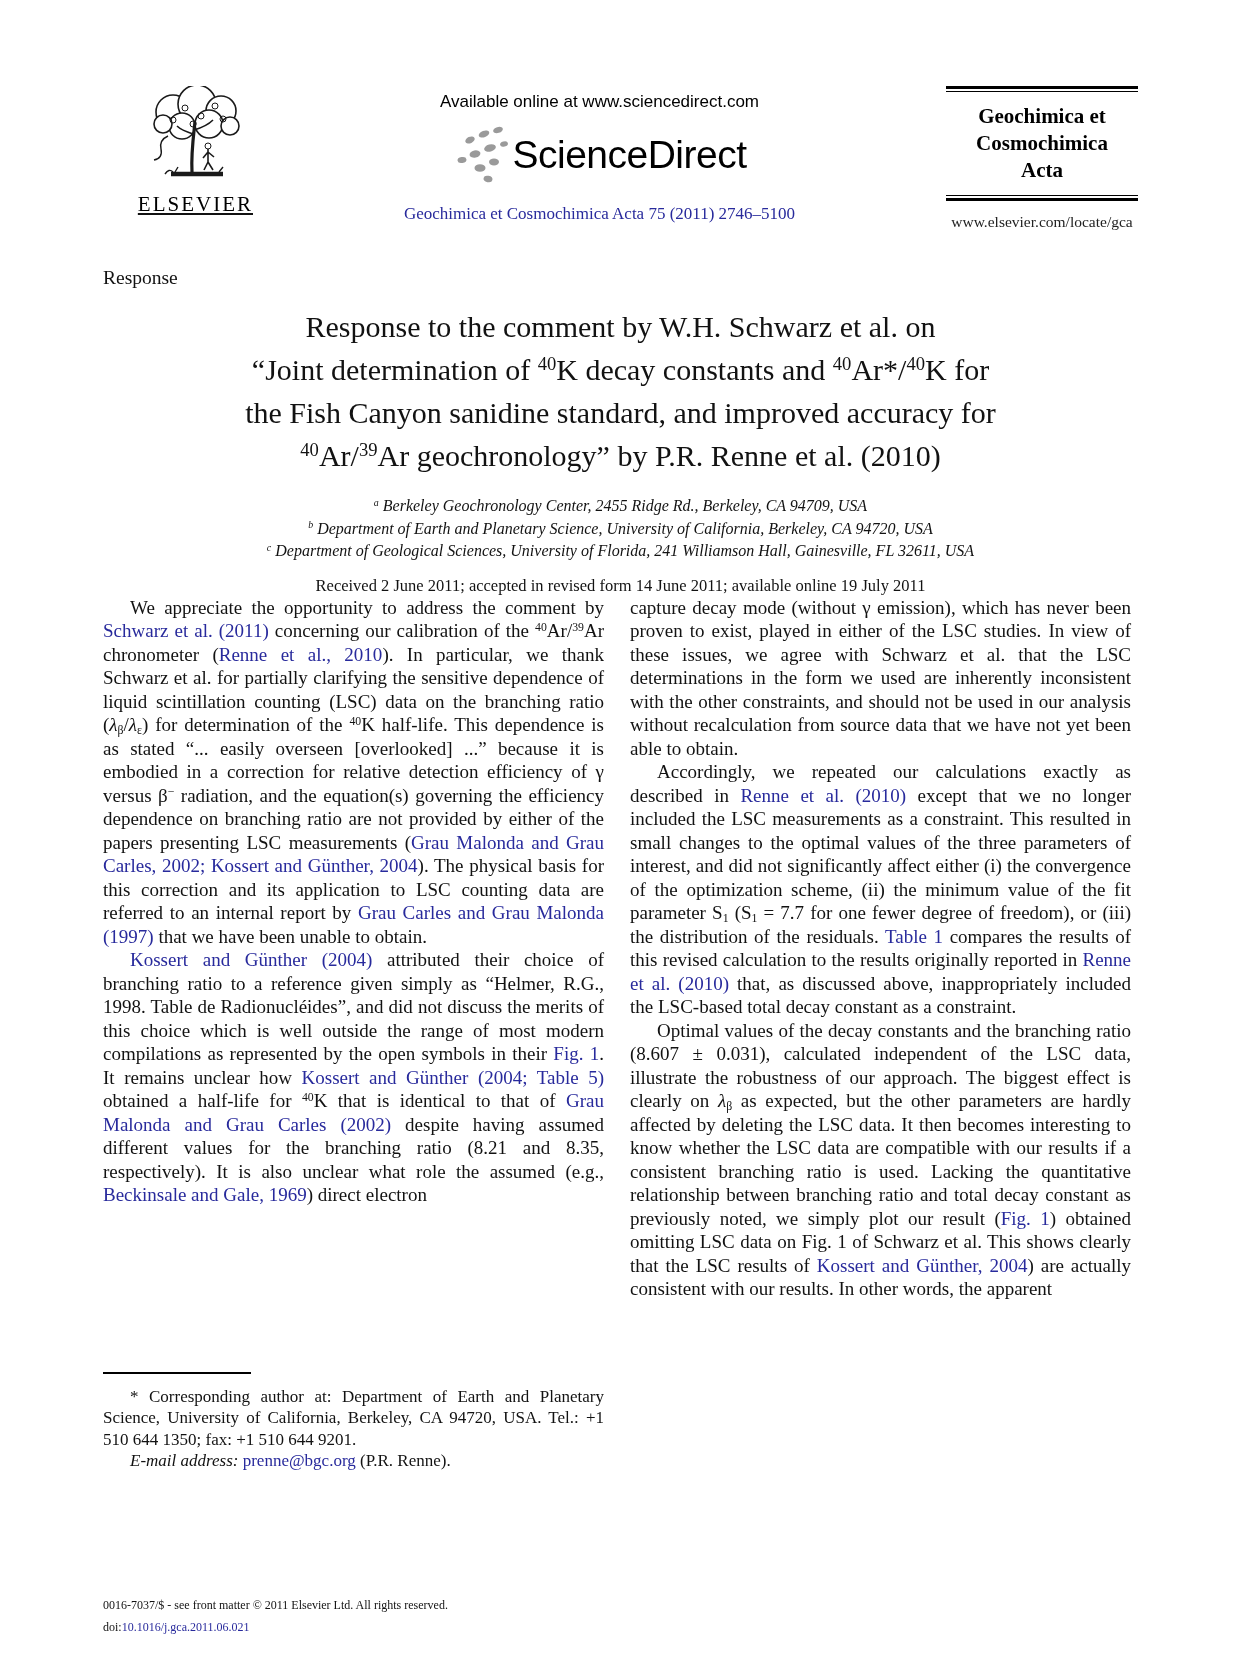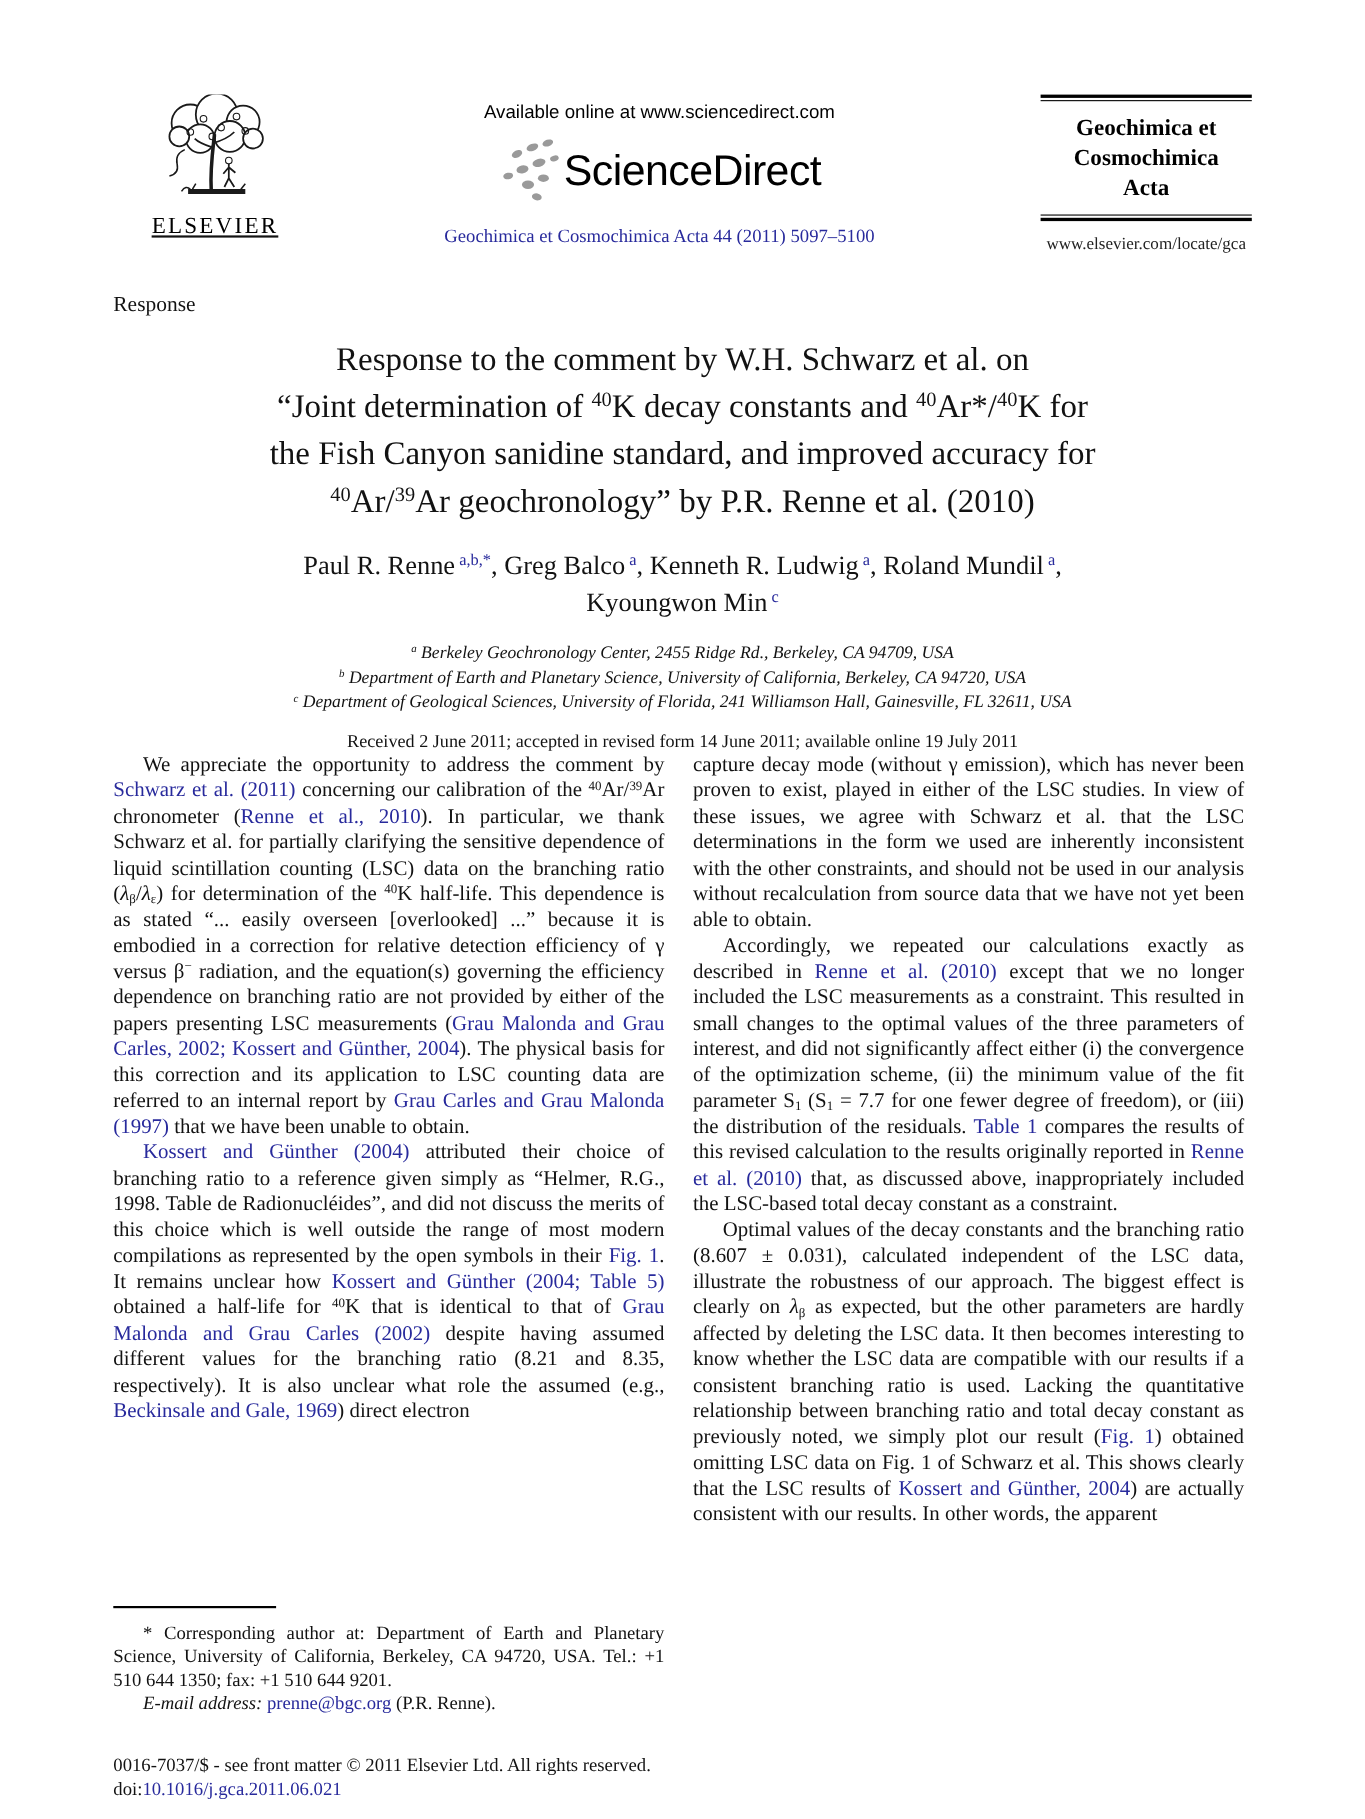--- a/index.html
+++ b/index.html
@@ -39,21 +39,21 @@
   .col p.noindent { text-indent:0; }
 
   
   .footnote { margin-top:auto; }
   .footnote-rule { width:148px; border-top:2px solid #000; margin-bottom:12px; }
   .footnote p { font-size:17px; line-height:21.5px; margin:0; text-align:justify; }
   .fn-corr { text-indent:12px; }
   .fn-mail { text-indent:22px; }
 
   
-  .footer { position:absolute; left:103px; bottom:16px; font-size:17px; line-height:22px; }
+  .footer { position:absolute; left:103px; bottom:16px; font-size:12px; line-height:22px; }
 
   
   .link { color:#282a9c; }
   .i { font-style:italic; }
   .sup { font-size:0.62em; position:relative; top:-0.52em; line-height:0; }
   .sub { font-size:0.62em; position:relative; top:0.22em; line-height:0; }
   .sup.link { color:#282a9c; }
 </style>
 </head>
 <body>
@@ -107,38 +107,37 @@
               <ellipse cx="38" cy="26" rx="6" ry="3.6" transform="rotate(-15 38 26)"></ellipse>
               <ellipse cx="23" cy="32" rx="5.5" ry="3.6" transform="rotate(-12 23 32)"></ellipse>
               <ellipse cx="10" cy="38" rx="4.5" ry="3" transform="rotate(-10 10 38)"></ellipse>
               <ellipse cx="42" cy="40" rx="5" ry="3.4"></ellipse>
               <ellipse cx="28" cy="46" rx="5.5" ry="3.8"></ellipse>
               <ellipse cx="36" cy="57" rx="4.5" ry="3.2" transform="rotate(12 36 57)"></ellipse>
             </svg>
           </span>
           <span class="sd-word">ScienceDirect</span>
         </div>
-        <div class="citation">Geochimica et Cosmochimica Acta 44 (2011) 5097–5100</div>
+        <div class="citation">Geochimica et Cosmochimica Acta 75 (2011) 2746–5100</div>
       </div>
 
       <div class="journal-box">
         <div class="rule"></div>
         <div class="rule thin"></div>
         <div class="journal-name"><span>Geochimica et</span><br><span>Cosmochimica</span><br><span>Acta</span></div>
         <div class="rule thin"></div>
         <div class="rule"></div>
         <div class="journal-url">www.elsevier.com/locate/gca</div>
       </div>
     </div>
 
     <div class="response-label">Response</div>
 
     <h1 class="article-title"><span>Response to the comment by W.H. Schwarz et al. on</span><br><span>“Joint determination of </span><span class="sup">40</span><span>K decay constants and </span><span class="sup">40</span><span>Ar*/</span><span class="sup">40</span><span>K for</span><br><span>the Fish Canyon sanidine standard, and improved accuracy for</span><br><span class="sup">40</span><span>Ar/</span><span class="sup">39</span><span>Ar geochronology” by P.R. Renne et al. (2010)</span></h1>
 
-    <div class="authors"><span>Paul R. Renne</span><span class="sup link"> a,b,*</span><span>, Greg Balco</span><span class="sup link"> a</span><span>, Kenneth R. Ludwig</span><span class="sup link"> a</span><span>, Roland Mundil</span><span class="sup link"> a</span><span>,</span><br><span>Kyoungwon Min</span><span class="sup link"> c</span></div>
 
     <div class="affiliations">
       <div><span class="sup">a</span><span> Berkeley Geochronology Center, 2455 Ridge Rd., Berkeley, CA 94709, USA</span></div>
       <div><span class="sup">b</span><span> Department of Earth and Planetary Science, University of California, Berkeley, CA 94720, USA</span></div>
       <div><span class="sup">c</span><span> Department of Geological Sciences, University of Florida, 241 Williamson Hall, Gainesville, FL 32611, USA</span></div>
     </div>
 
     <div class="received">Received 2 June 2011; accepted in revised form 14 June 2011; available online 19 July 2011</div>
 
     <div class="body-columns">

